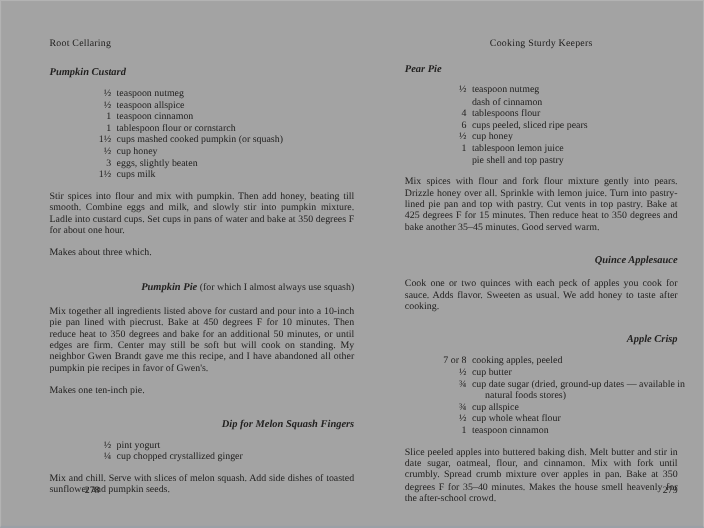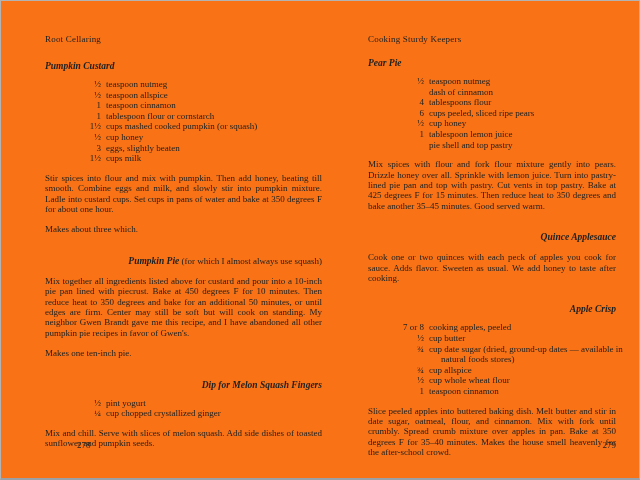--- a/index.html
+++ b/index.html
@@ -4,21 +4,21 @@
 <style>
   html, body {
     margin: 0;
     padding: 0;
     background: #ffffff;
   }
   #scan {
     position: relative;
     width: 640px;
     height: 480px;
-    background: #f97316;
+    background: #a3a3a3;
     box-sizing: border-box;
     border: 1px solid #b3b3b3;
     border-bottom: 2px solid #9aa0a6;
     overflow: hidden;
     font-family: "Liberation Serif", "DejaVu Serif", serif;
     color: #222120;
   }
   .page {
     position: absolute;
     top: 0;
@@ -27,21 +27,21 @@
     padding-top: 33px;
   }
   .page-left  { left: 44px;  width: 277px; }
   .page-right { left: 367px; width: 248px; }
 
   .running-header {
     font-size: 9px;
     line-height: 10px;
     letter-spacing: 0.2px;
   }
-  .page-right .running-header { text-align: left; }
+  .page-right .running-header { text-align: center; }
 
   .recipe-title {
     font-size: 9.5px;
     line-height: 11px;
     font-weight: bold;
     font-style: italic;
   }
   .title-note {
     font-weight: normal;
     font-style: normal;

